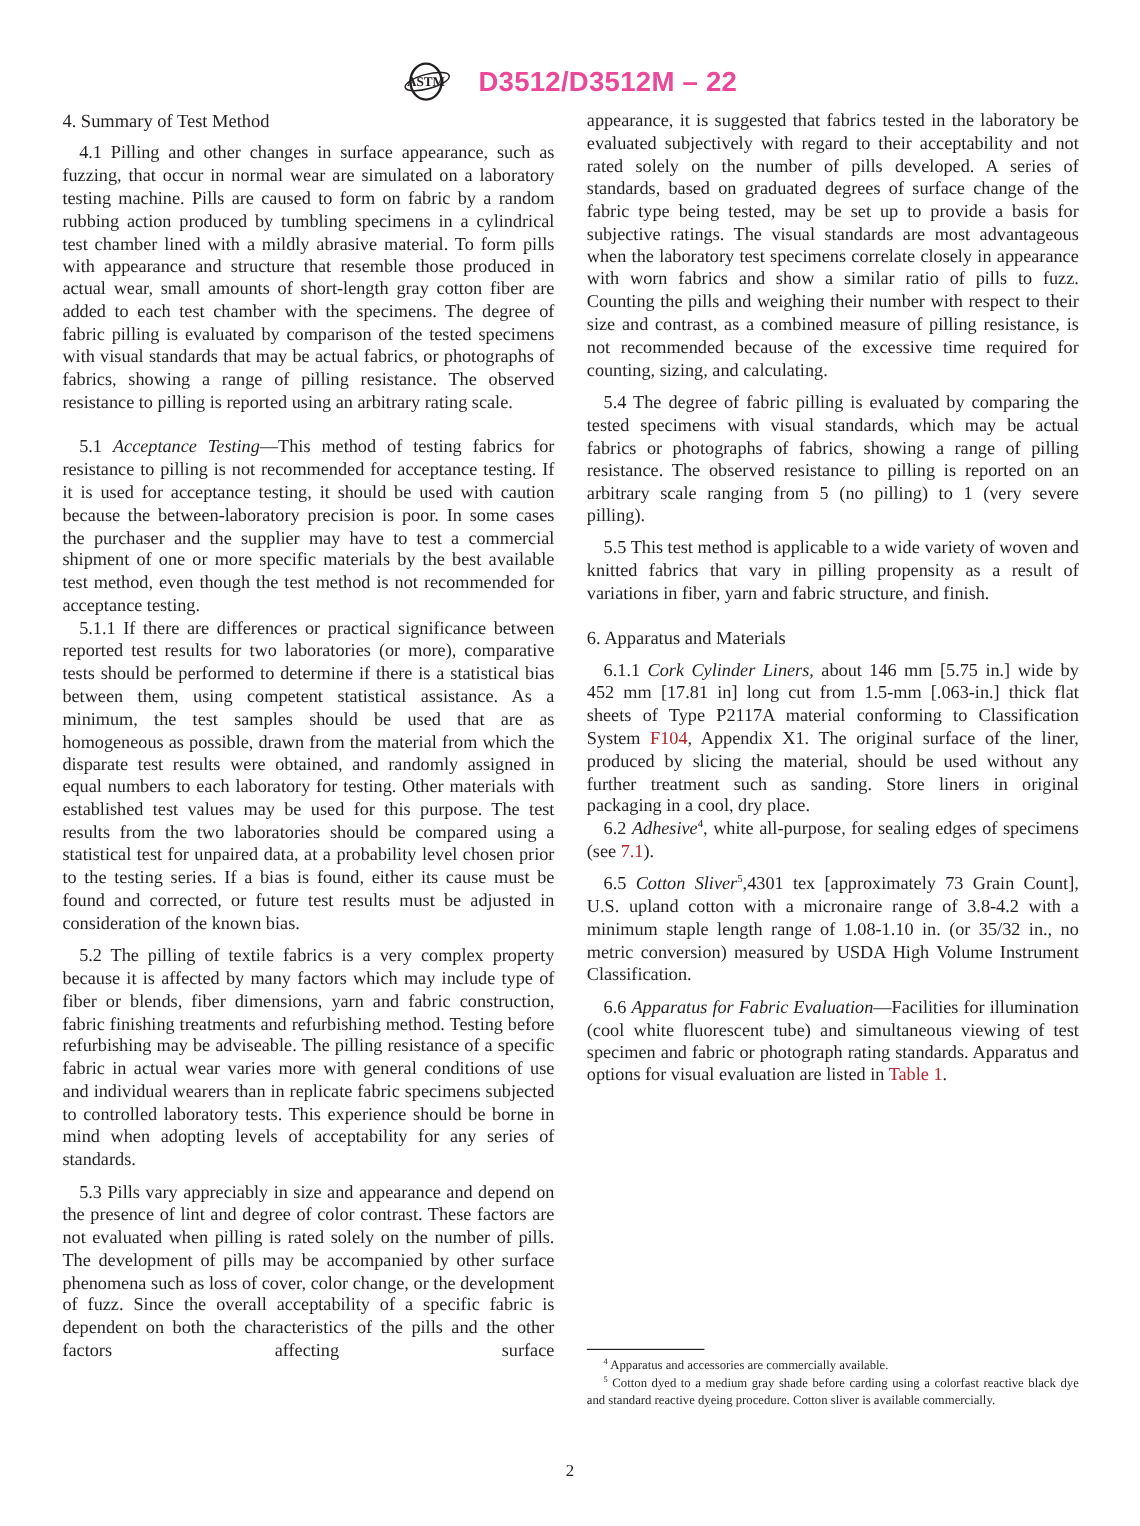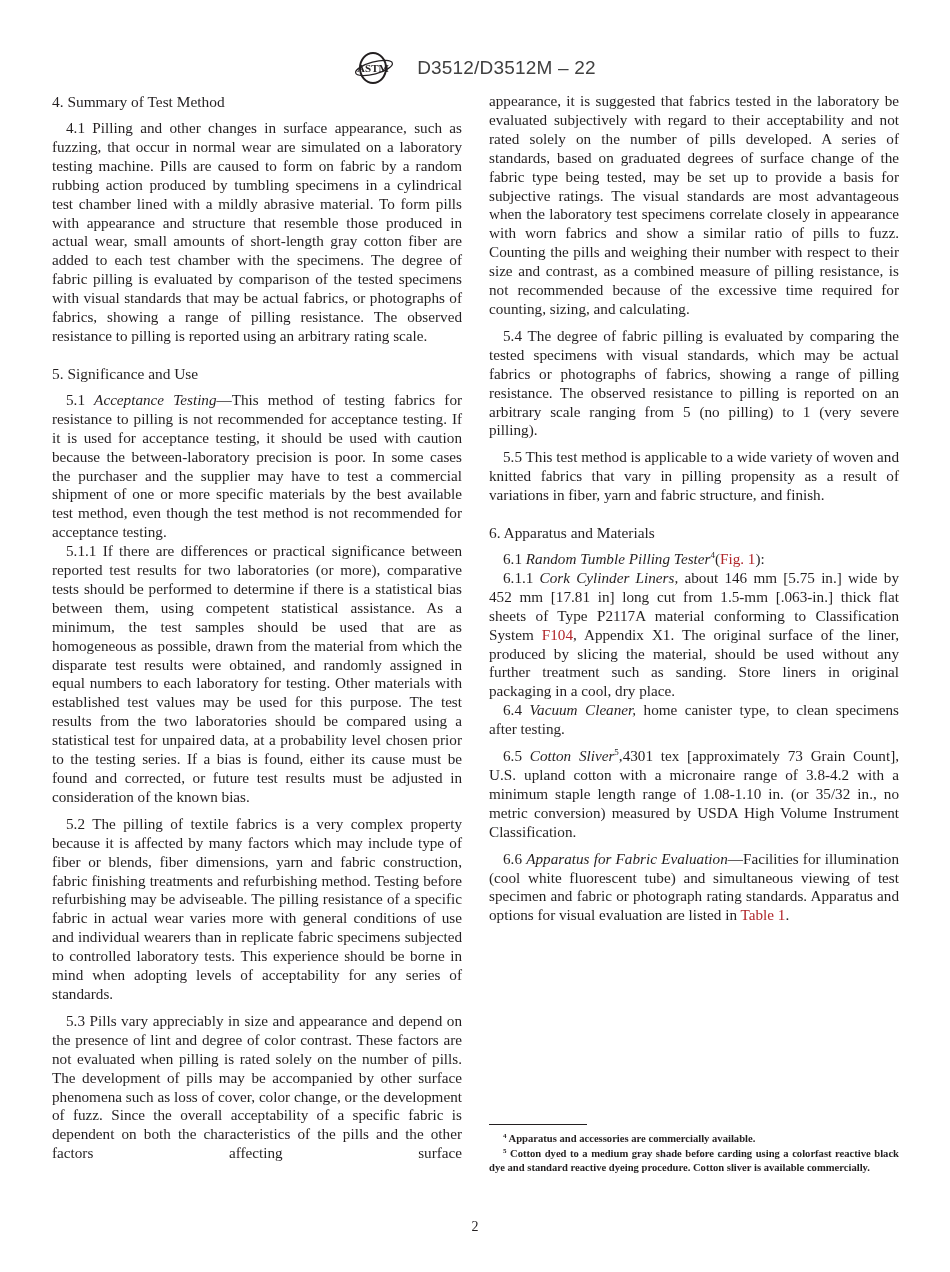--- a/index.html
+++ b/index.html
@@ -1,70 +1,68 @@
 <!DOCTYPE html>
 <html><head>
   <meta charset="utf-8">
   <style>
     html, body { margin: 0; padding: 0; background: #ffffff; }
     body { width: 950px; height: 1272px; position: relative; overflow: hidden;
            font-family: "Liberation Serif", "DejaVu Serif", serif; color: #231f20; }
     .header { position: absolute; top: 50px; left: 0; width: 950px; height: 36px;
               display: flex; justify-content: center; align-items: center; gap: 23px; }
     .logo { width: 40px; height: 36px; display: inline-block; }
-    .doc-id { font-family: "Liberation Sans", "DejaVu Sans", sans-serif; font-weight: normal;
-              font-size: 19px; color: #404040; letter-spacing: 0.2px; }
+    .doc-id { font-family: "Liberation Sans", "DejaVu Sans", sans-serif; font-weight: bold;
+              font-size: 23px; color: #ec4899; letter-spacing: 0.2px; }
     .col { position: absolute; top: 92px; width: 410px; font-size: 15.2px; line-height: 18.9px; text-align: justify; }
     .col-left { left: 52px; }
     .col-right { left: 489px; }
     .section-heading { font-weight: normal; font-size: 15.4px; margin: 0 0 8px 0; line-height: 19px; }
     .para { margin: 0 0 8px 0; text-indent: 14px; hyphens: none; }
     .para.tight { margin-bottom: 0; }
     .gap-section { height: 10px; }
     .ital { font-style: italic; }
     .link { color: #b1252a; }
     sup { font-size: 9px; line-height: 0; vertical-align: 6px; }
     .footnote-rule { position: absolute; top: 1124px; left: 489px; width: 98px; height: 1px; background: #231f20; }
-    .footnotes { position: absolute; top: 1132px; left: 489px; width: 410px; font-size: 10.6px; line-height: 14.5px; text-align: justify; font-weight: bold; }
+    .footnotes { position: absolute; top: 1132px; left: 489px; width: 410px; font-size: 10.6px; line-height: 14.5px; text-align: justify; }
     .footnotes p { margin: 0; text-indent: 14px; }
     .footnotes sup { font-size: 7px; vertical-align: 4px; }
     .page-number { position: absolute; top: 1219px; left: 0; width: 950px; text-align: center; font-size: 14px; }
   </style>
 </head>
 <body>
 
 <div class="header">
   <svg class="logo" viewBox="0 0 40 36">
     <ellipse cx="19" cy="18" rx="13" ry="15" fill="none" stroke="#231f20" stroke-width="2"></ellipse>
     <ellipse cx="20" cy="18" rx="19" ry="6" fill="none" stroke="#231f20" stroke-width="1.2" transform="rotate(-15 20 18)"></ellipse>
     <text x="19" y="22" text-anchor="middle" font-family="Liberation Serif, serif" font-weight="bold" font-size="11" fill="#231f20">ASTM</text>
   </svg>
   <span class="doc-id">D3512/D3512M – 22</span>
 </div>
 
 <div class="col col-left">
   <div class="section-heading">4.  Summary of Test Method</div>
   <p class="para">4.1  Pilling and other changes in surface appearance, such as fuzzing, that occur in normal wear are simulated on a laboratory testing machine. Pills are caused to form on fabric by a random rubbing action produced by tumbling specimens in a cylindrical test chamber lined with a mildly abrasive material. To form pills with appearance and structure that resemble those produced in actual wear, small amounts of short-length gray cotton fiber are added to each test chamber with the specimens. The degree of fabric pilling is evaluated by comparison of the tested specimens with visual standards that may be actual fabrics, or photographs of fabrics, showing a range of pilling resistance. The observed resistance to pilling is reported using an arbitrary rating scale.</p>
   <div class="gap-section"></div>
-  <div class="section-heading">5.  Significance and Use</div>
   <p class="para tight"><span>5.1 </span><span class="ital">Acceptance Testing</span><span>—This method of testing fabrics for resistance to pilling is not recommended for acceptance testing. If it is used for acceptance testing, it should be used with caution because the between-laboratory precision is poor. In some cases the purchaser and the supplier may have to test a commercial shipment of one or more specific materials by the best available test method, even though the test method is not recommended for acceptance testing.</span></p>
   <p class="para">5.1.1 If there are differences or practical significance between reported test results for two laboratories (or more), comparative tests should be performed to determine if there is a statistical bias between them, using competent statistical assistance. As a minimum, the test samples should be used that are as homogeneous as possible, drawn from the material from which the disparate test results were obtained, and randomly assigned in equal numbers to each laboratory for testing. Other materials with established test values may be used for this purpose. The test results from the two laboratories should be compared using a statistical test for unpaired data, at a probability level chosen prior to the testing series. If a bias is found, either its cause must be found and corrected, or future test results must be adjusted in consideration of the known bias.</p>
   <p class="para">5.2  The pilling of textile fabrics is a very complex property because it is affected by many factors which may include type of fiber or blends, fiber dimensions, yarn and fabric construction, fabric finishing treatments and refurbishing method. Testing before refurbishing may be adviseable. The pilling resistance of a specific fabric in actual wear varies more with general conditions of use and individual wearers than in replicate fabric specimens subjected to controlled laboratory tests. This experience should be borne in mind when adopting levels of acceptability for any series of standards.</p>
   <p class="para" style="text-align-last: justify;">5.3 Pills vary appreciably in size and appearance and depend on the presence of lint and degree of color contrast. These factors are not evaluated when pilling is rated solely on the number of pills. The development of pills may be accompanied by other surface phenomena such as loss of cover, color change, or the development of fuzz. Since the overall acceptability of a specific fabric is dependent on both the characteristics of the pills and the other factors affecting surface</p>
 </div>
 
 <div class="col col-right">
   <p class="para" style="text-indent:0;">appearance, it is suggested that fabrics tested in the laboratory be evaluated subjectively with regard to their acceptability and not rated solely on the number of pills developed. A series of standards, based on graduated degrees of surface change of the fabric type being tested, may be set up to provide a basis for subjective ratings. The visual standards are most advantageous when the laboratory test specimens correlate closely in appearance with worn fabrics and show a similar ratio of pills to fuzz. Counting the pills and weighing their number with respect to their size and contrast, as a combined measure of pilling resistance, is not recommended because of the excessive time required for counting, sizing, and calculating.</p>
   <p class="para">5.4  The degree of fabric pilling is evaluated by comparing the tested specimens with visual standards, which may be actual fabrics or photographs of fabrics, showing a range of pilling resistance. The observed resistance to pilling is reported on an arbitrary scale ranging from 5 (no pilling) to 1 (very severe pilling).</p>
   <p class="para">5.5 This test method is applicable to a wide variety of woven and knitted fabrics that vary in pilling propensity as a result of variations in fiber, yarn and fabric structure, and finish.</p>
   <div class="gap-section"></div>
   <div class="section-heading">6.  Apparatus and Materials</div>
-  <p class="para tight"><span>6.1  </span><span class="ital">Random Tumble Pilling Tester</span><sup>4</sup><span>(</span><span class="link">Fig. 1</span><span>):</span></p>
   <p class="para tight"><span>6.1.1  </span><span class="ital">Cork Cylinder Liners,</span><span> about 146 mm [5.75 in.] wide by 452 mm [17.81 in] long cut from 1.5-mm [.063-in.] thick flat sheets of Type P2117A material conforming to Classification System </span><span class="link">F104</span><span>, Appendix X1. The original surface of the liner, produced by slicing the material, should be used without any further treatment such as sanding. Store liners in original packaging in a cool, dry place.</span></p>
-  <p class="para"><span>6.4  </span><span class="ital">Vacuum Cleaner,</span><span> home canister type, to clean specimens after testing.</span></p>
+  <p class="para"><span>6.2  </span><span class="ital">Adhesive</span><sup>4</sup><span>, white all-purpose, for sealing edges of specimens (see </span><span class="link">7.1</span><span>).</span></p>
   <p class="para"><span>6.5  </span><span class="ital">Cotton Sliver</span><sup>5</sup><span>,4301 tex [approximately 73 Grain Count], U.S. upland cotton with a micronaire range of 3.8-4.2 with a minimum staple length range of 1.08-1.10 in. (or 35/32 in., no metric conversion) measured by USDA High Volume Instrument Classification.</span></p>
   <p class="para"><span>6.6  </span><span class="ital">Apparatus for Fabric Evaluation</span><span>—Facilities for illumination (cool white fluorescent tube) and simultaneous viewing of test specimen and fabric or photograph rating standards. Apparatus and options for visual evaluation are listed in </span><span class="link">Table 1</span><span>.</span></p>
 </div>
 
 <div class="footnote-rule"></div>
 <div class="footnotes">
   <p><sup>4</sup><span> Apparatus and accessories are commercially available.</span></p>
   <p><sup>5</sup><span> Cotton dyed to a medium gray shade before carding using a colorfast reactive black dye and standard reactive dyeing procedure. Cotton sliver is available commercially.</span></p>
 </div>
 

